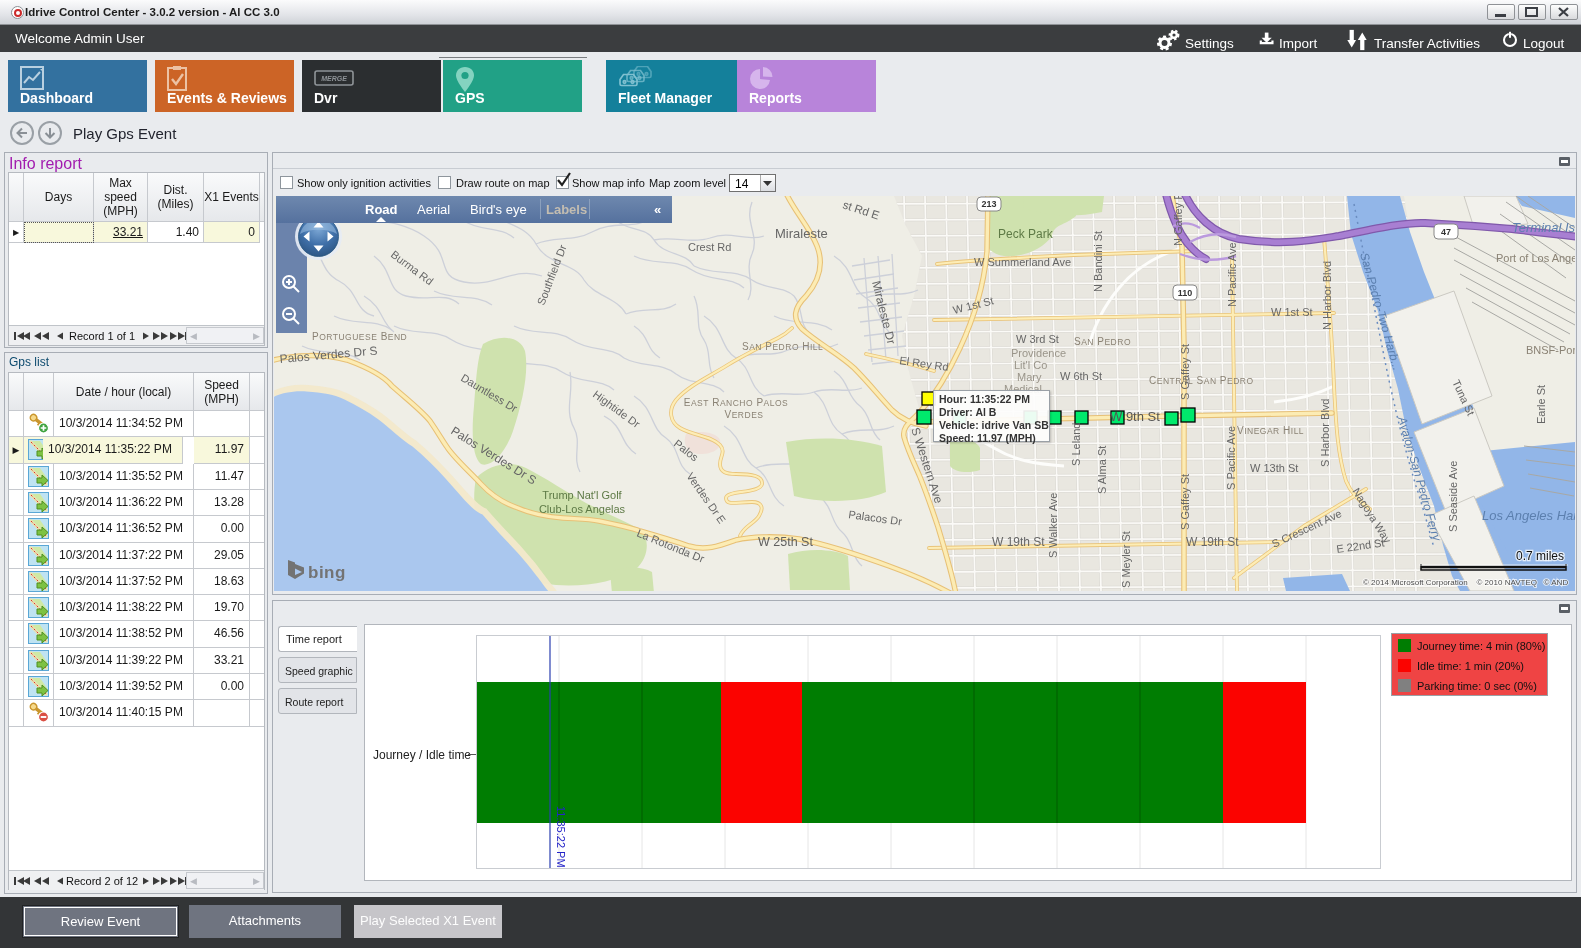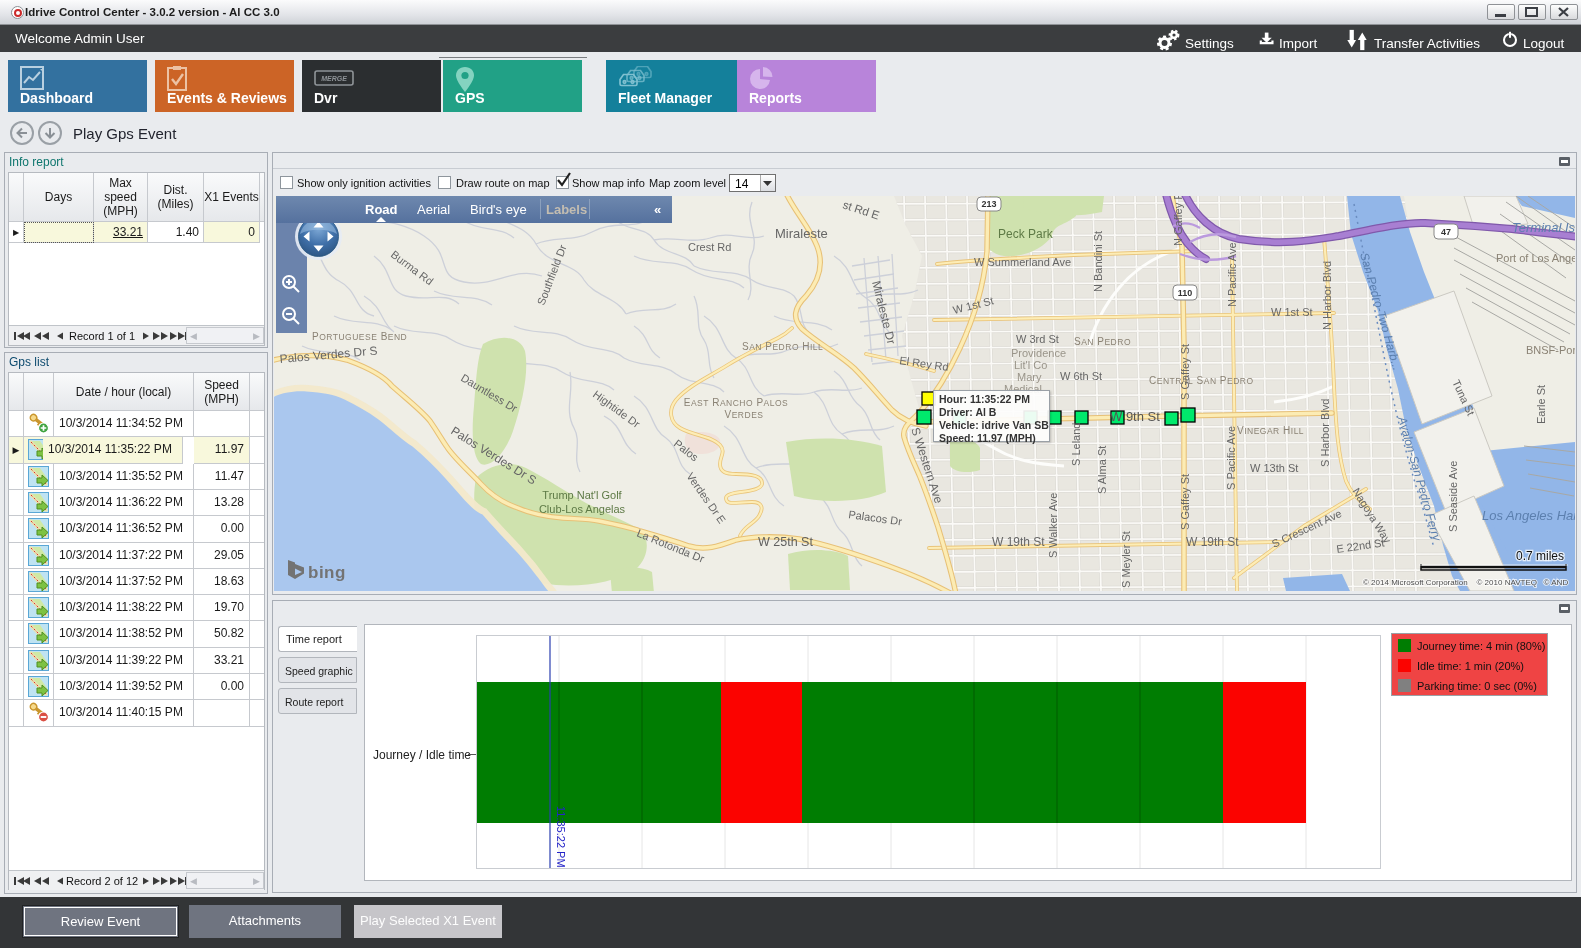--- a/index.html
+++ b/index.html
@@ -158,21 +158,21 @@
     </svg>
   </div>
 <div class="abs circlebtn ctr" style="left:38px;">
     <svg width="16" height="16" viewBox="0 0 16 16">
       <path d="M8 3 V12 M3.5 8 L8 12.5 L12.5 8" fill="none" stroke="#8a9096" stroke-width="2"></path>
     </svg>
   </div>
 <div class="abs" id="pge-title">Play Gps Event</div>
 
 <div class="abs panel" style="left:4px;top:152px;width:264px;height:196px;"></div>
-<div class="abs" style="left:9px;top:155px;font-size:12px;color:#0f766e;">Info report</div>
+<div class="abs" style="left:9px;top:155px;font-size:16px;color:#a21caf;">Info report</div>
 <div class="abs grid" style="left:8px;top:172px;width:257px;height:174px;">
   <div class="gcell ghead" style="left:0;top:0;width:15px;height:49px;"></div>
   <div class="gcell ghead" style="left:15px;top:0;width:70px;height:49px;">Days</div>
   <div class="gcell ghead" style="left:85px;top:0;width:54px;height:49px;">Max<br>speed<br>(MPH)</div>
   <div class="gcell ghead" style="left:139px;top:0;width:56px;height:49px;">Dist.<br>(Miles)</div>
   <div class="gcell ghead" style="left:195px;top:0;width:56px;height:49px;">X1 Events</div>
   <div class="gcell ghead" style="left:251px;top:0;width:4px;height:49px;border-right:none;"></div>
   <div class="gcell ctr" style="left:0;top:49px;width:15px;height:21px;font-size:8px;">▶</div>
   <div class="gcell gsel" style="left:15px;top:49px;width:70px;height:21px;outline:1px dotted #555;outline-offset:-1px;">
       <span style="position:absolute;left:4px;top:3px;color:#1d4f9c;text-decoration:underline;margin-top:20px;">10/3/2014</span>
@@ -359,21 +359,21 @@
             <path d="M2 2 L12 2 L19 12 L19 19 L15 19 Z" fill="#cfe9a4"></path>
             <path d="M2 2 L19 19" stroke="#e8e2b0" stroke-width="3"></path>
             <path d="M3 3 L18 18" stroke="#d33" stroke-width="1" stroke-dasharray="2 2"></path>
             <path d="M9 12 h5 v-3 l6 5.5 -6 5.5 v-3 h-5 z" fill="#7dc243" stroke="#4e8f1f" stroke-width="1"></path>
           </svg></span>
       </div>
       <div class="gcell" style="left:45px;top:248px;width:140px;height:27px;">
         <span style="position:absolute;left:5px;top:5px;">10/3/2014 11:38:52 PM</span>
       </div>
       <div class="gcell" style="left:185px;top:248px;width:56px;height:27px;">
-        <span style="position:absolute;right:5px;top:5px;">50.82</span>
+        <span style="position:absolute;right:5px;top:5px;">46.56</span>
       </div>
       <div class="gcell" style="left:241px;top:248px;width:14px;height:27px;border-right:none;"></div>
       <div class="gcell ctr" style="left:0;top:275px;width:15px;height:26px;font-size:9px;"></div>
       <div class="gcell" style="left:15px;top:275px;width:30px;height:26px;">
         <span style="position:absolute;left:4px;top:2px;"><svg width="21" height="21" viewBox="0 0 21 21">
             <rect x="0.5" y="0.5" width="20" height="20" fill="#bfe3f2" stroke="#5aa7d6"></rect>
             <path d="M2 2 L12 2 L19 12 L19 19 L15 19 Z" fill="#cfe9a4"></path>
             <path d="M2 2 L19 19" stroke="#e8e2b0" stroke-width="3"></path>
             <path d="M3 3 L18 18" stroke="#d33" stroke-width="1" stroke-dasharray="2 2"></path>
             <path d="M9 12 h5 v-3 l6 5.5 -6 5.5 v-3 h-5 z" fill="#7dc243" stroke="#4e8f1f" stroke-width="1"></path>

